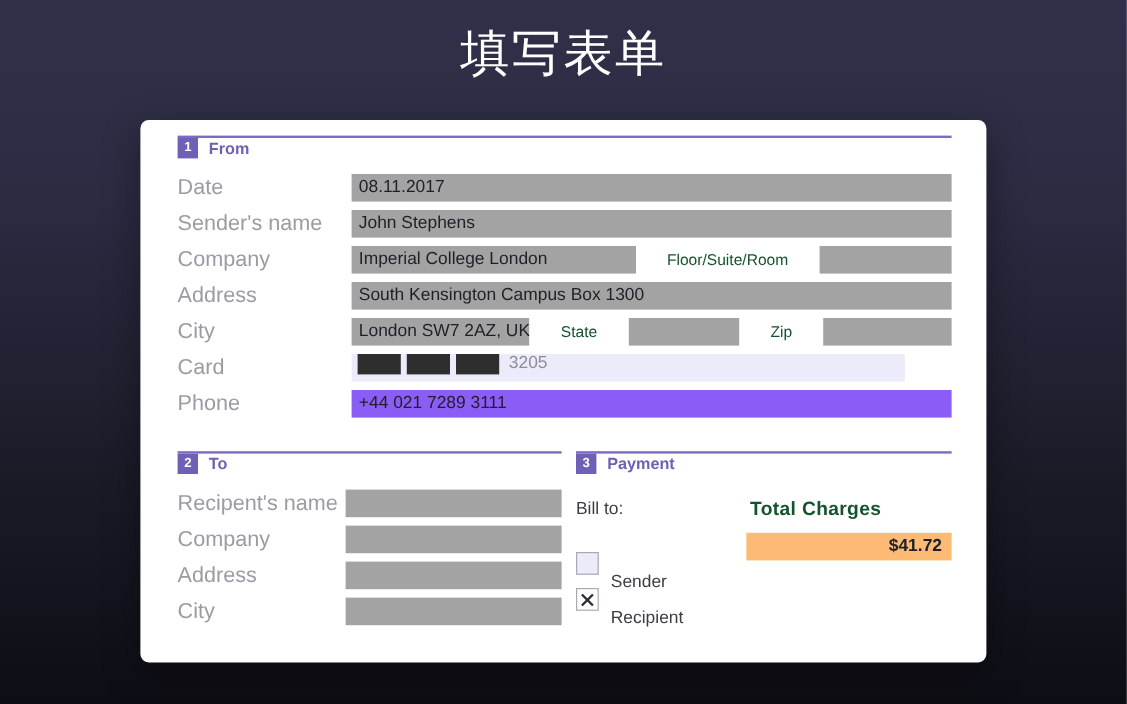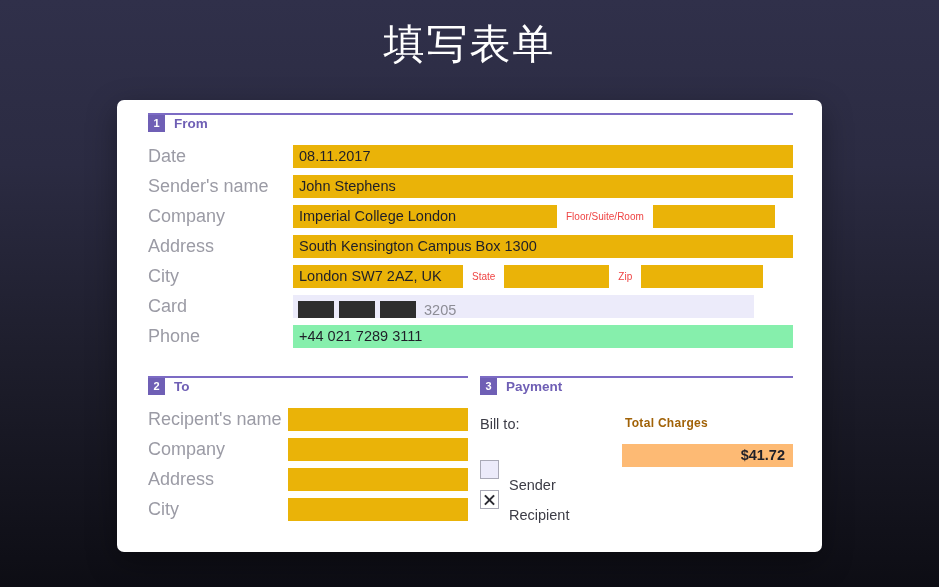--- a/index.html
+++ b/index.html
@@ -83,54 +83,54 @@
     display: flex;
     align-items: center;
   }
   .lbl {
     color: #9b9ba5;
     font-size: 18px;
     font-weight: 400;
     flex: 0 0 auto;
   }
   .inp {
-    background: #eab308;
+    background: #a3a3a3;
     height: 23px;
     line-height: 23px;
     color: #1f1f28;
     font-size: 14.5px;
     padding: 0 6px;
     white-space: nowrap;
     overflow: hidden;
   }
   .inp.empty { color: transparent; }
-  .inp.hl { background: #86efac; }
+  .inp.hl { background: #8b5cf6; }
   .sub-lbl {
-    color: #ef4444;
-    font-size: 10px;
+    color: #14532d;
+    font-size: 13px;
     flex: 0 0 auto;
-    padding: 0 9px;
+    padding: 0 26px;
   }
 
   
   .from-lbl  { width: 145px; }
   .f-wide    { width: 500px; }
   .f-company { width: 264px; }
   .f-floor   { width: 122px; }
   .f-city    { width: 170px; }
   .f-state   { width: 105px; }
   .f-zip     { width: 122px; }
 
   
   .card-field {
     width: 461px;
     height: 23px;
     background: #ecebfa;
     display: flex;
-    align-items: flex-end;
+    align-items: flex-start;
     padding-left: 5px;
   }
   .redact {
     width: 36px;
     height: 17px;
     background: #2e2e2e;
     margin-right: 5px;
   }
   .card-tail {
     color: #8d8d96;
@@ -155,22 +155,22 @@
   .pay-grid { position: relative; height: 110px; }
   .bill-to {
     position: absolute;
     left: 0; top: 12px;
     color: #3c3c46;
     font-size: 14.5px;
   }
   .totals-head {
     position: absolute;
     left: 145px; top: 12px;
-    color: #a16207;
-    font-size: 12px;
+    color: #14532d;
+    font-size: 16px;
     font-weight: 700;
     letter-spacing: 0.3px;
   }
   .total-box {
     position: absolute;
     left: 142px; top: 40px;
     width: 171px; height: 23px;
     background: #fdba74;
     color: #1f1f28;
     font-size: 14.5px;

